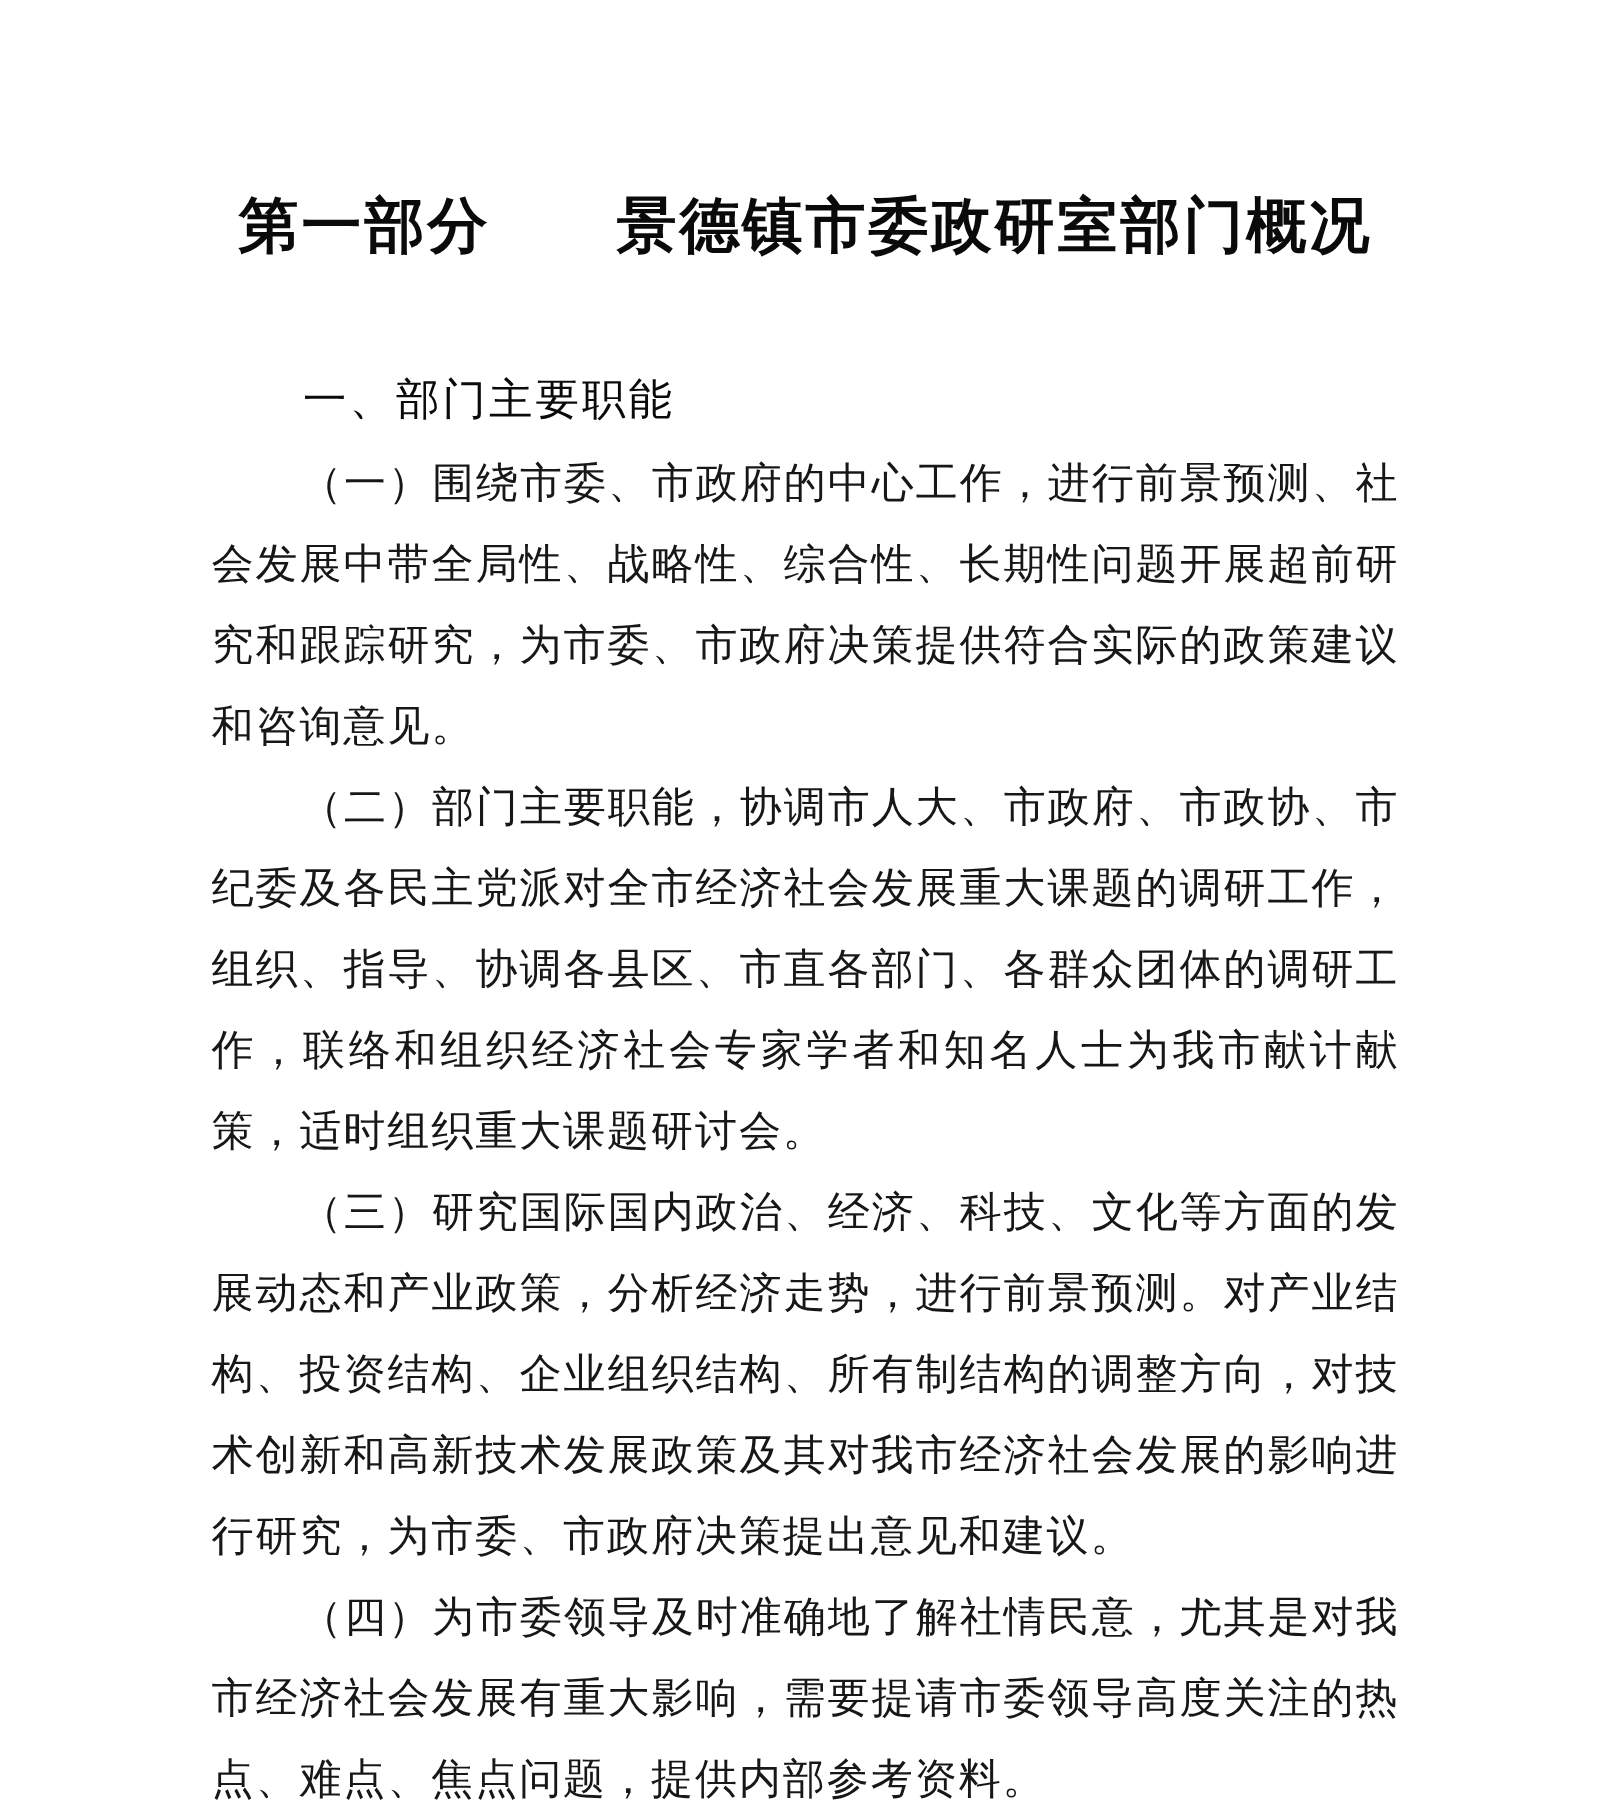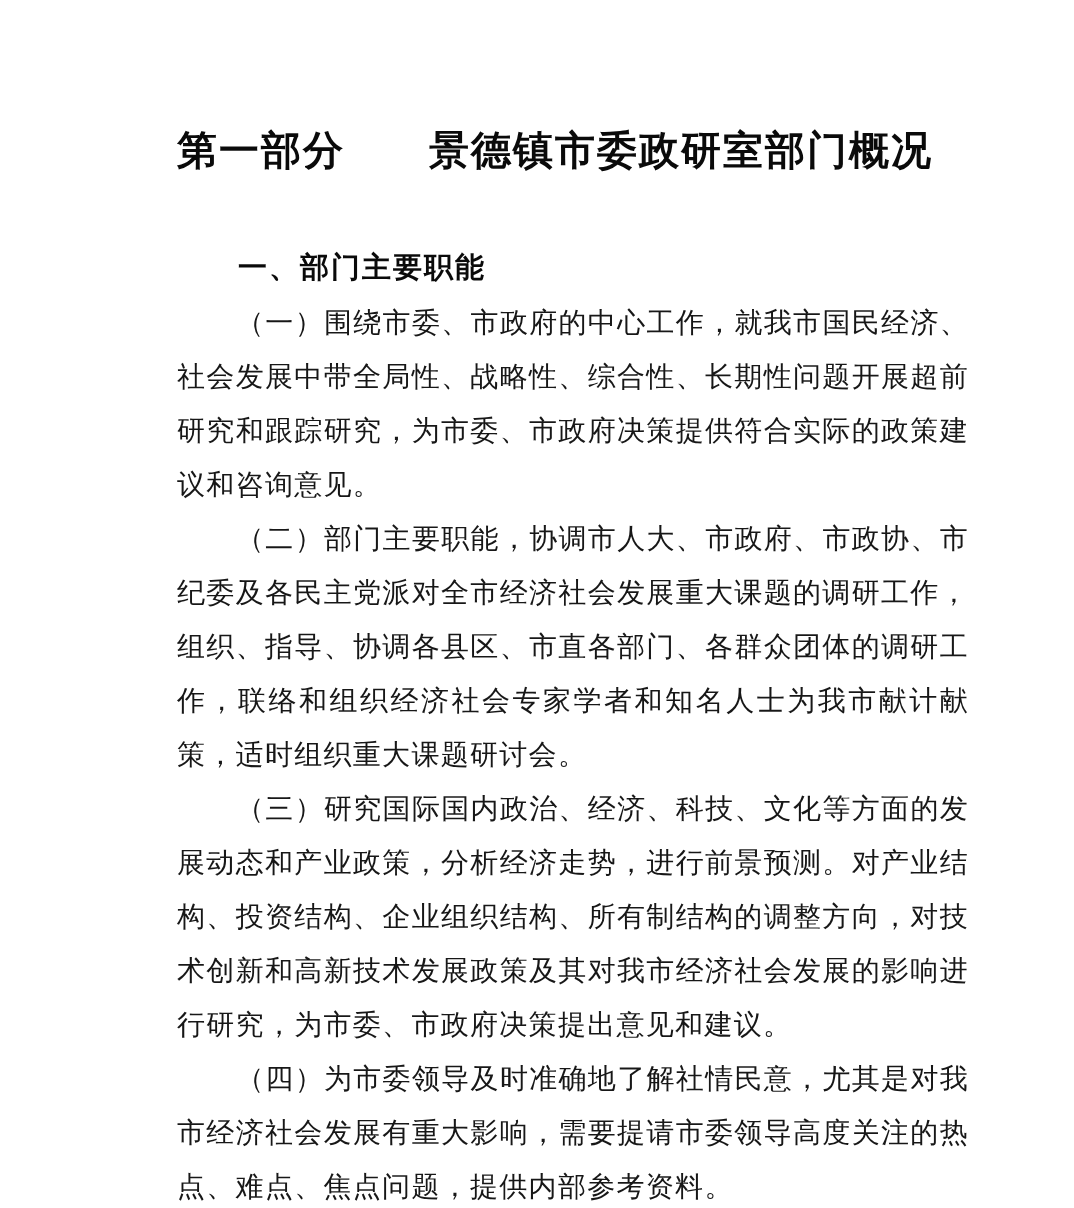--- a/index.html
+++ b/index.html
@@ -9,39 +9,38 @@
   }
   .page {
     position: relative;
     width: 1074px;
     height: 1208px;
     background: #ffffff;
     color: #141414;
     font-family: "Liberation Serif", "DejaVu Serif", serif;
     overflow: hidden;
     box-sizing: border-box;
-    padding-left: 36px;
   }
   .doc-title {
     margin: 0;
     padding-top: 126px;
     text-align: center;
     font-size: 40px;
     line-height: 50px;
     font-weight: 700;
     letter-spacing: 2px;
     color: #0a0a0a;
     white-space: pre;
   }
   .section-heading {
     margin: 76px 0 0 202px;
     font-family: "Liberation Sans", "DejaVu Sans", sans-serif;
     font-size: 29px;
     line-height: 30px;
-    font-weight: 700;
+    font-weight: 400;
     letter-spacing: 2px;
     color: #0a0a0a;
   }
   .body-text {
     width: 792px;
     margin: 14px 139px 0 141px;
     font-size: 28px;
     line-height: 54px;
     letter-spacing: 1.3px;
     text-align: justify;
@@ -57,19 +56,19 @@
 </head>
 <body>
 
 <div class="page">
 
   <h1 class="doc-title">第一部分　　景德镇市委政研室部门概况</h1>
 
   <h2 class="section-heading">一、部门主要职能</h2>
 
   <div class="body-text">
-    <p>（一）围绕市委、市政府的中心工作，就我市国民经济、社会发展中带全局性、战略性、综合性、长期性问题开展超前研究和跟踪研究，为市委、市政府决策提供符合实际的政策建议和咨询意见。</p>
+    <p>（一）围绕市委、市政府的中心工作，进行前景预测、社会发展中带全局性、战略性、综合性、长期性问题开展超前研究和跟踪研究，为市委、市政府决策提供符合实际的政策建议和咨询意见。</p>
     <p>（二）部门主要职能，协调市人大、市政府、市政协、市纪委及各民主党派对全市经济社会发展重大课题的调研工作，组织、指导、协调各县区、市直各部门、各群众团体的调研工作，联络和组织经济社会专家学者和知名人士为我市献计献策，适时组织重大课题研讨会。</p>
     <p>（三）研究国际国内政治、经济、科技、文化等方面的发展动态和产业政策，分析经济走势，进行前景预测。对产业结构、投资结构、企业组织结构、所有制结构的调整方向，对技术创新和高新技术发展政策及其对我市经济社会发展的影响进行研究，为市委、市政府决策提出意见和建议。</p>
     <p>（四）为市委领导及时准确地了解社情民意，尤其是对我市经济社会发展有重大影响，需要提请市委领导高度关注的热点、难点、焦点问题，提供内部参考资料。</p>
   </div>
 
 </div>
 
 </body></html>

